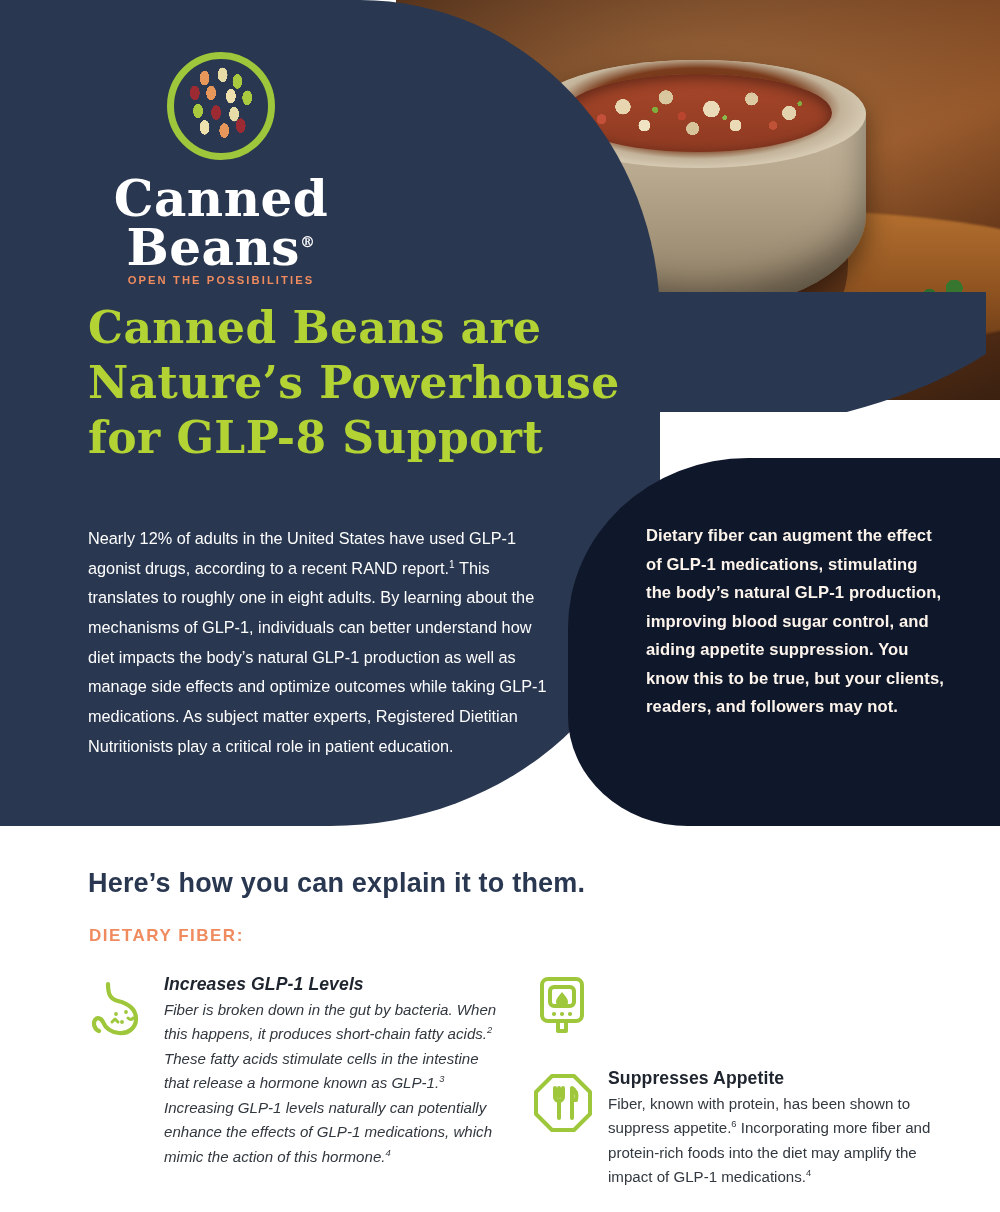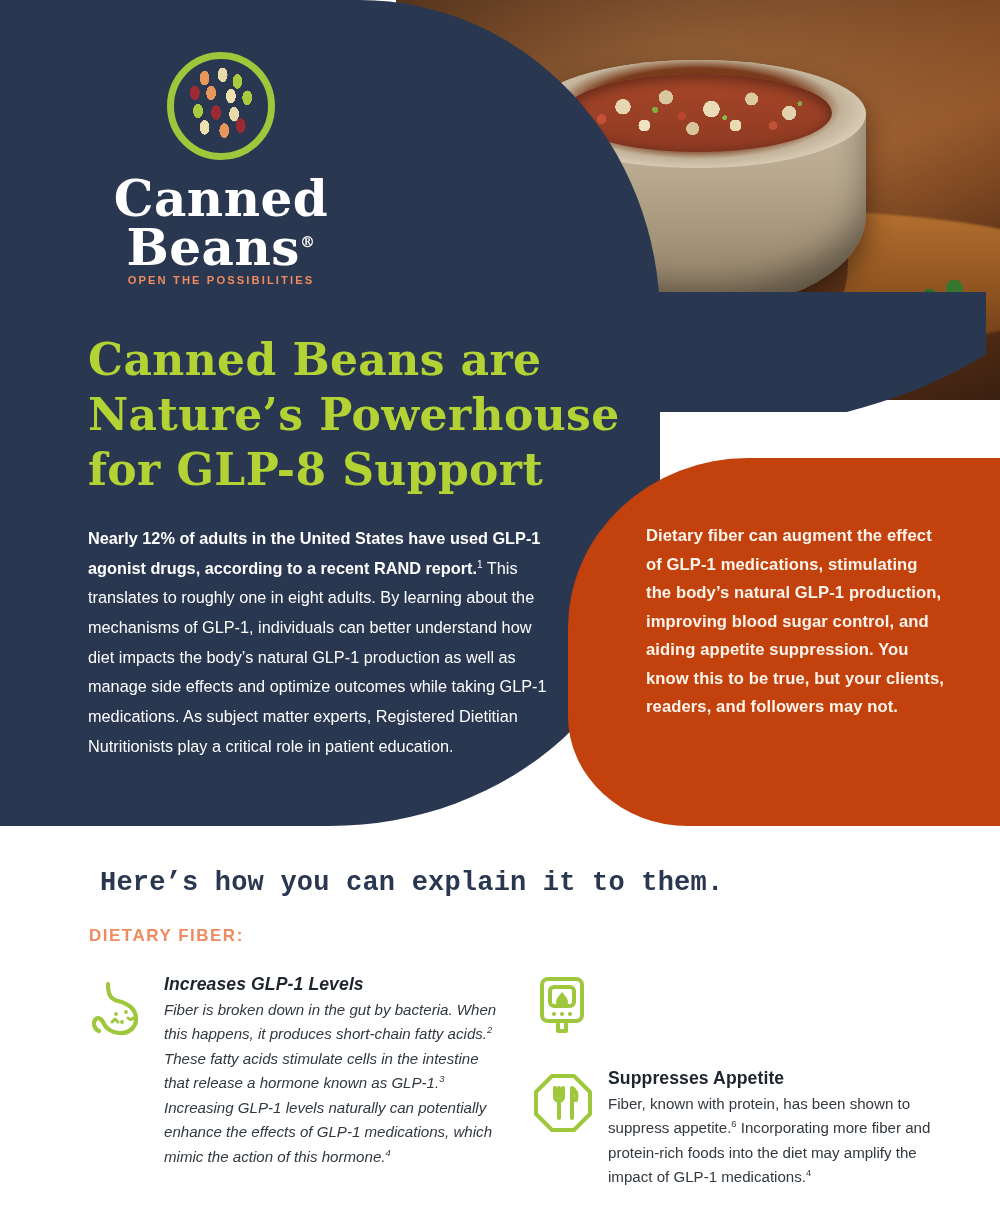--- a/index.html
+++ b/index.html
@@ -114,21 +114,21 @@
     position: absolute; left: -86px; top: -74px;
     width: 560px; height: 210px;
     background: #293750;
     border-radius: 50%;
     transform: rotate(-9deg);
   }
 
   
   .orange {
     position: absolute; left: 568px; top: 458px; width: 432px; height: 368px;
-    background: #c2410c;
+    background: #0f172a;
     border-top-left-radius: 180px 170px;
     border-bottom-left-radius: 120px 110px;
   }
   .orange p {
     position: absolute; left: 78px; top: 64px; width: 300px;
     color: #fdf4ec; font-weight: bold; font-size: 16.6px; line-height: 1.72;
     letter-spacing: .1px;
   }
 
   
@@ -159,38 +159,38 @@
   }
   .logo-word2 { font-size: 50px; }
   .logo-reg { font-size: 15px; vertical-align: super; }
   .logo-tag {
     color: #ef8b5e; font-size: 11.2px; font-weight: bold;
     letter-spacing: 2.1px; margin-top: 2px;
   }
 
   
   .headline {
-    position: absolute; left: 88px; top: 332px; width: 540px;
+    position: absolute; left: 88px; top: 300px; width: 540px;
     color: #b3d335; font-family: "DejaVu Serif", serif; font-weight: bold;
     font-size: 44px; line-height: 1.25; letter-spacing: .4px;
   }
 
   
   .intro {
     position: absolute; left: 88px; top: 524px; width: 470px;
     color: #fefefe; font-size: 16.3px; line-height: 1.82;
   }
-  .intro b { font-weight: bold; }
+  .intro b { font-weight: normal; }
   sup { font-size: .62em; vertical-align: super; }
 
   
   .subhead {
     position: absolute; left: 88px; top: 868px;
-    color: #293750; font-family: Liberation Mono, monospace; font-weight: bold;
-    font-size: 27px; letter-spacing: .2px; margin-left: 12px;
+    color: #293750; font-family: Liberation Sans, sans-serif; font-weight: bold;
+    font-size: 27px; letter-spacing: .2px;
   }
   .kicker {
     position: absolute; left: 89px; top: 926px;
     color: #ef8b5e; font-weight: bold; font-size: 17px; letter-spacing: 1.5px;
   }
 
   .col-left  { position: absolute; left: 88px;  top: 974px; width: 410px; font-style: italic; }
   .col-right { position: absolute; left: 532px; top: 970px; width: 420px; }
 
   .feature { display: flex; align-items: flex-start; margin-bottom: 32px; }

